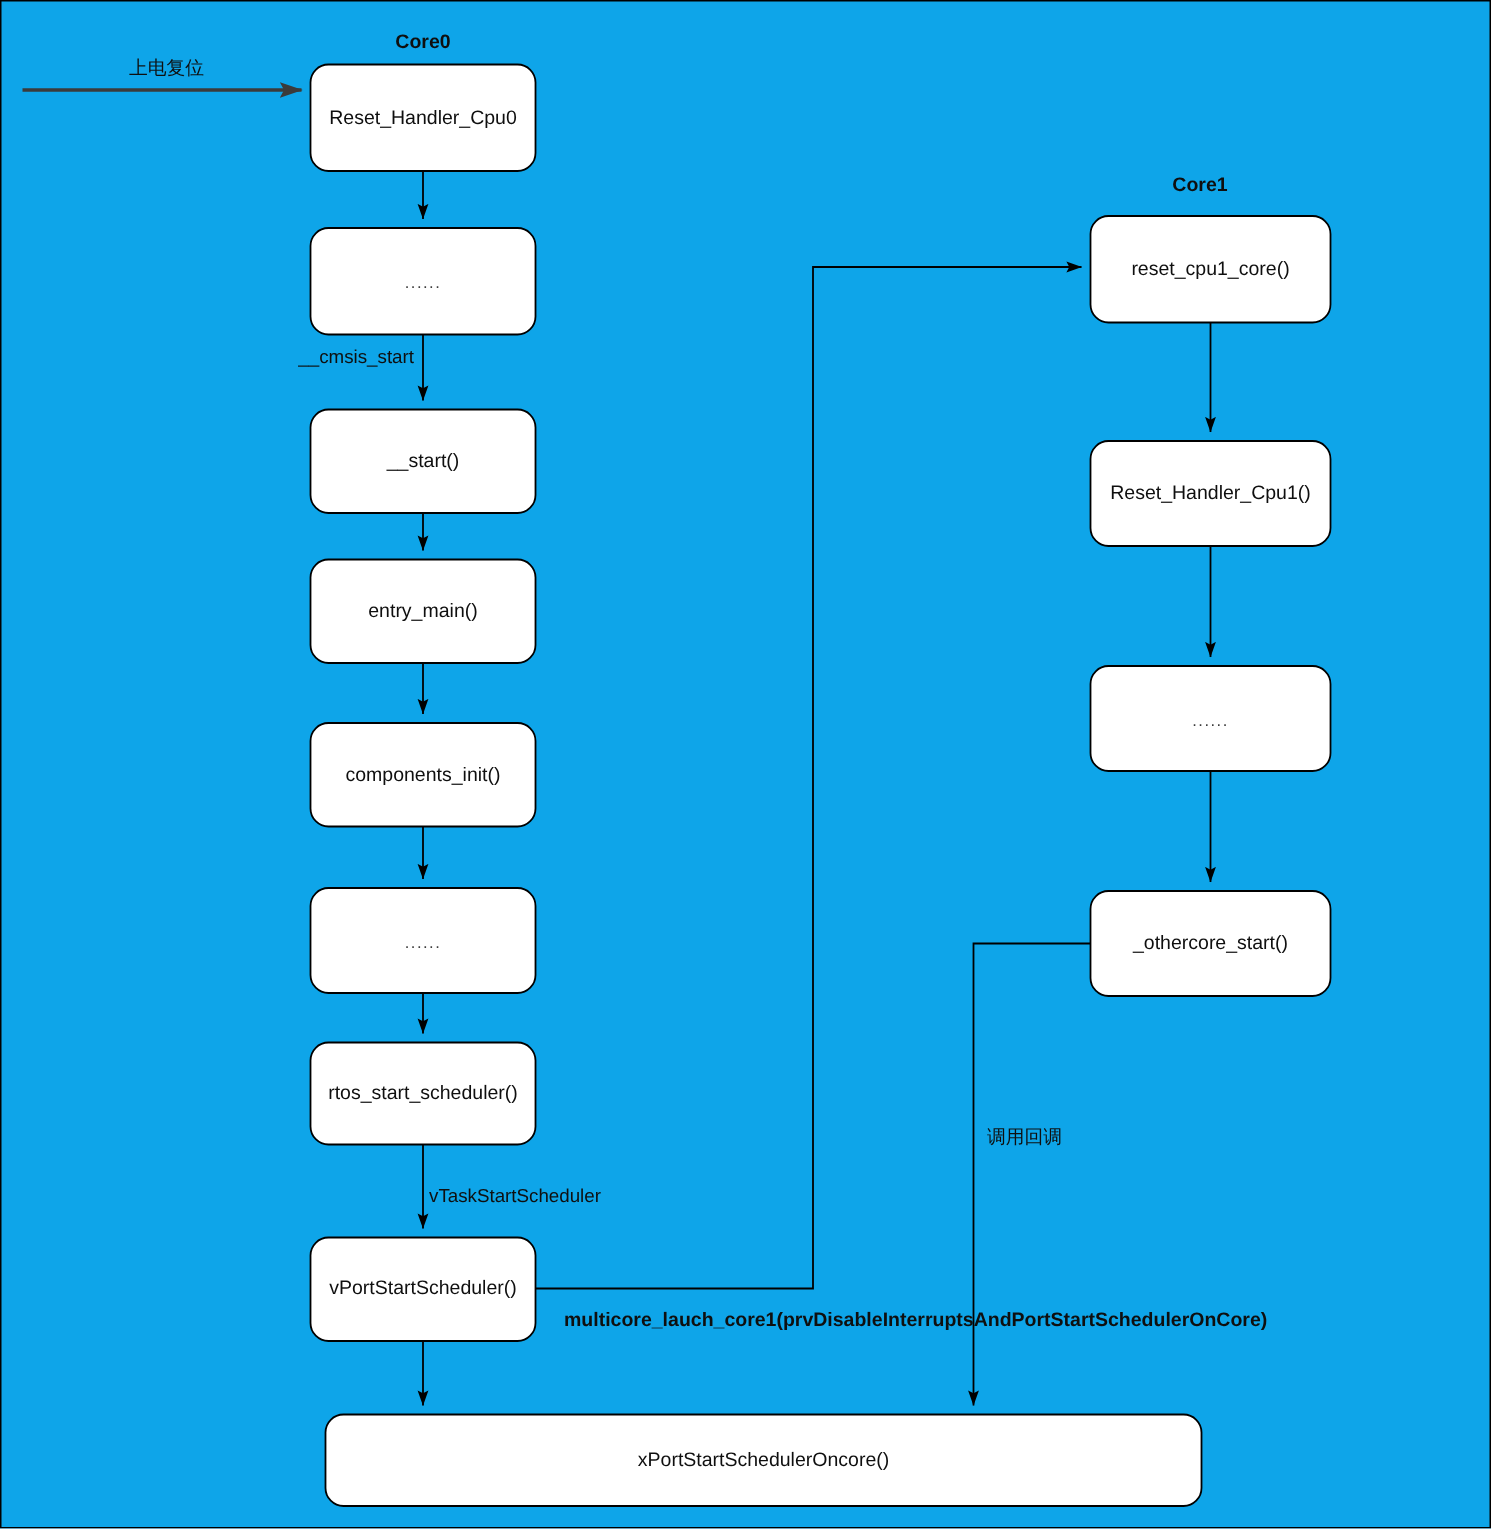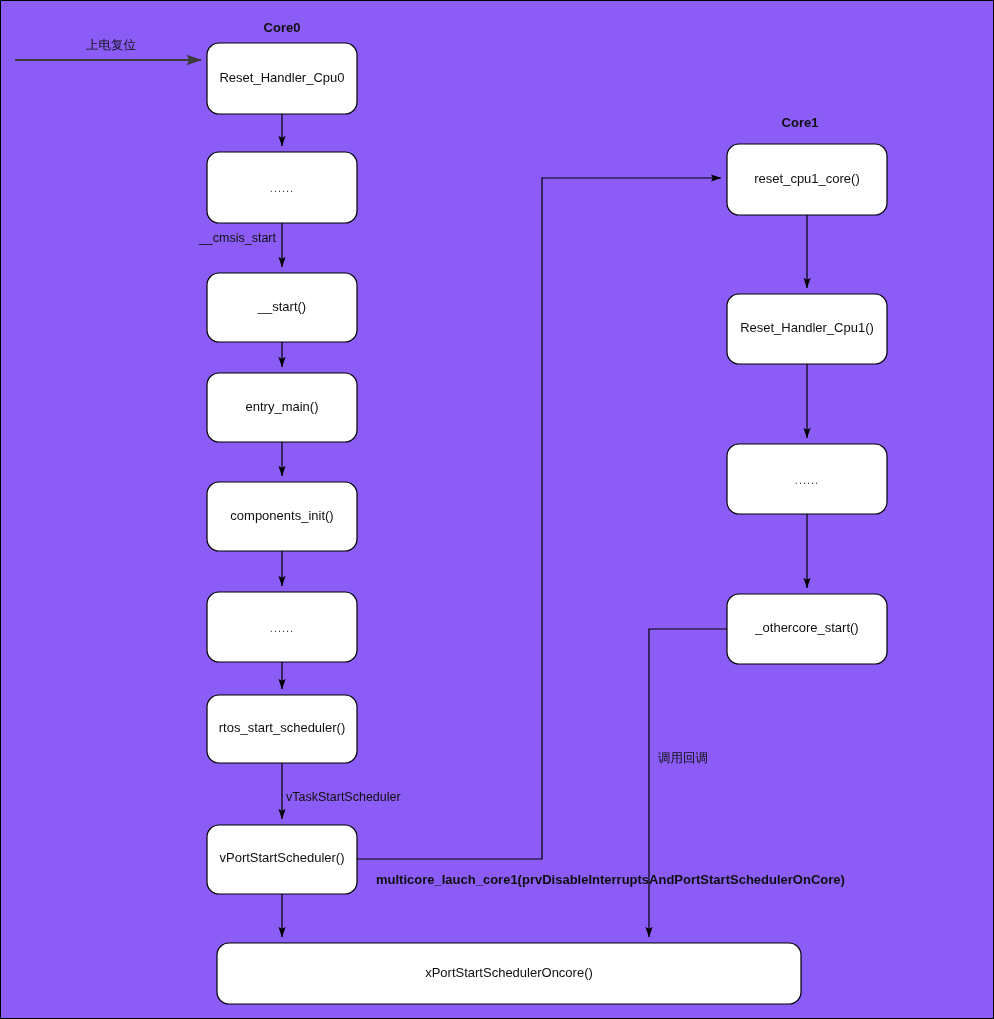--- a/index.html
+++ b/index.html
@@ -7,21 +7,21 @@
     padding: 0;
     background: #ffffff;
   }
   body {
     font-family: "Liberation Sans", "DejaVu Sans", sans-serif;
   }
   #canvas {
     position: relative;
     width: 994px;
     height: 1019px;
-    background: #8b5cf6;
+    background: #0ea5e9;
     box-sizing: border-box;
     border: 1px solid #000000;
     overflow: hidden;
   }
   svg.flow {
     position: absolute;
     left: 0;
     top: 0;
     width: 994px;
     height: 1019px;

